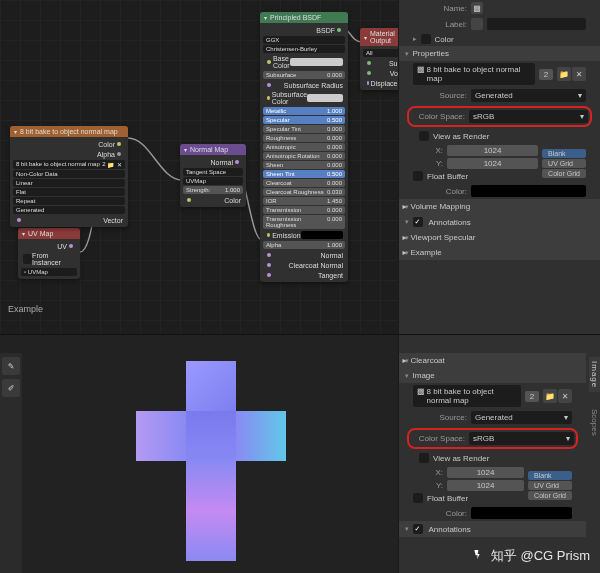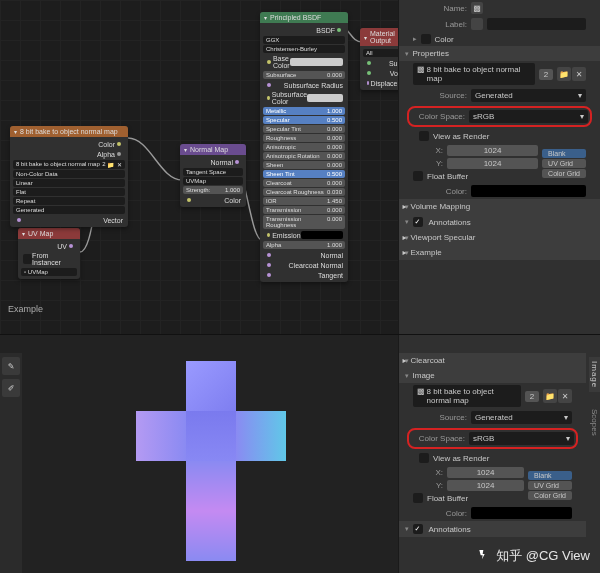--- a/index.html
+++ b/index.html
@@ -463,14 +463,14 @@
           <span>Annotations</span>
         </div>
     </div>
   </div>
 </div>
 
 <div class="watermark">
   <svg width="16" height="16" viewBox="0 0 24 24">
       <path fill="#fff" d="M5 3h6l-1 6h3l-4 8 1-6H7z"></path>
     </svg>
-  <span>知乎 @CG View</span>
+  <span>知乎 @CG Prism</span>
 </div>
 
 </body></html>

